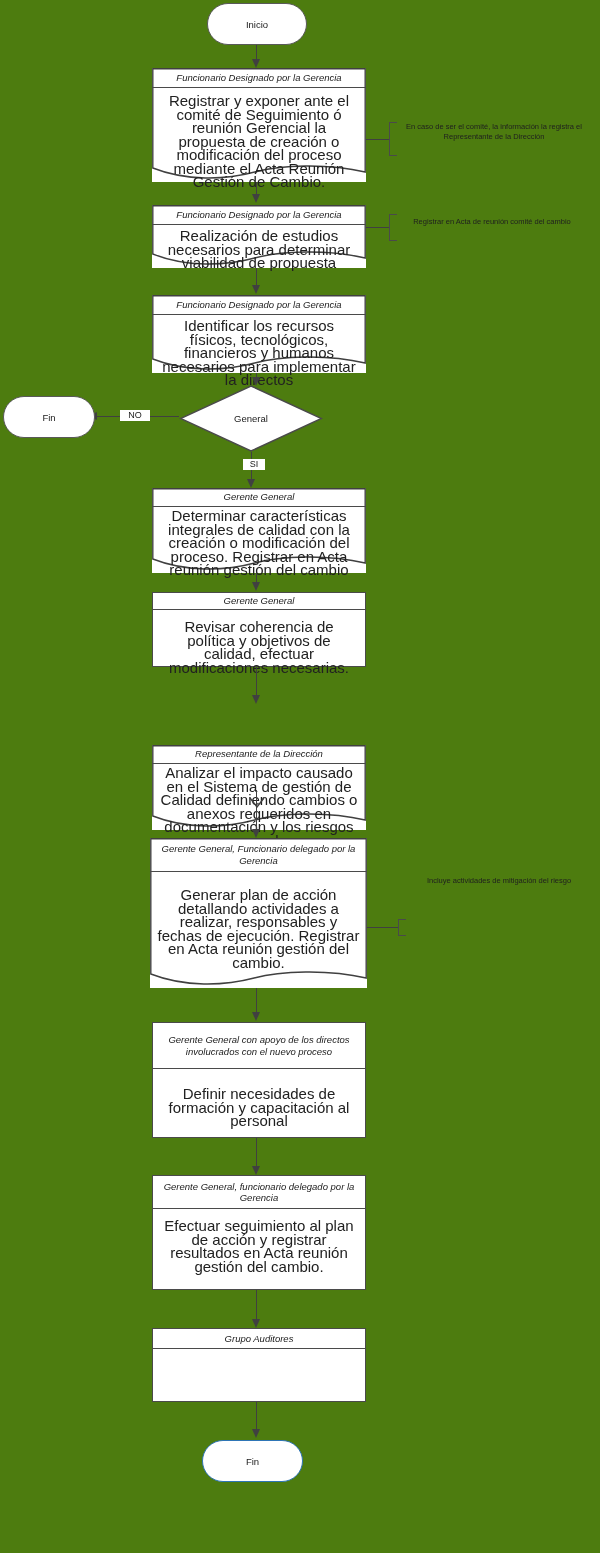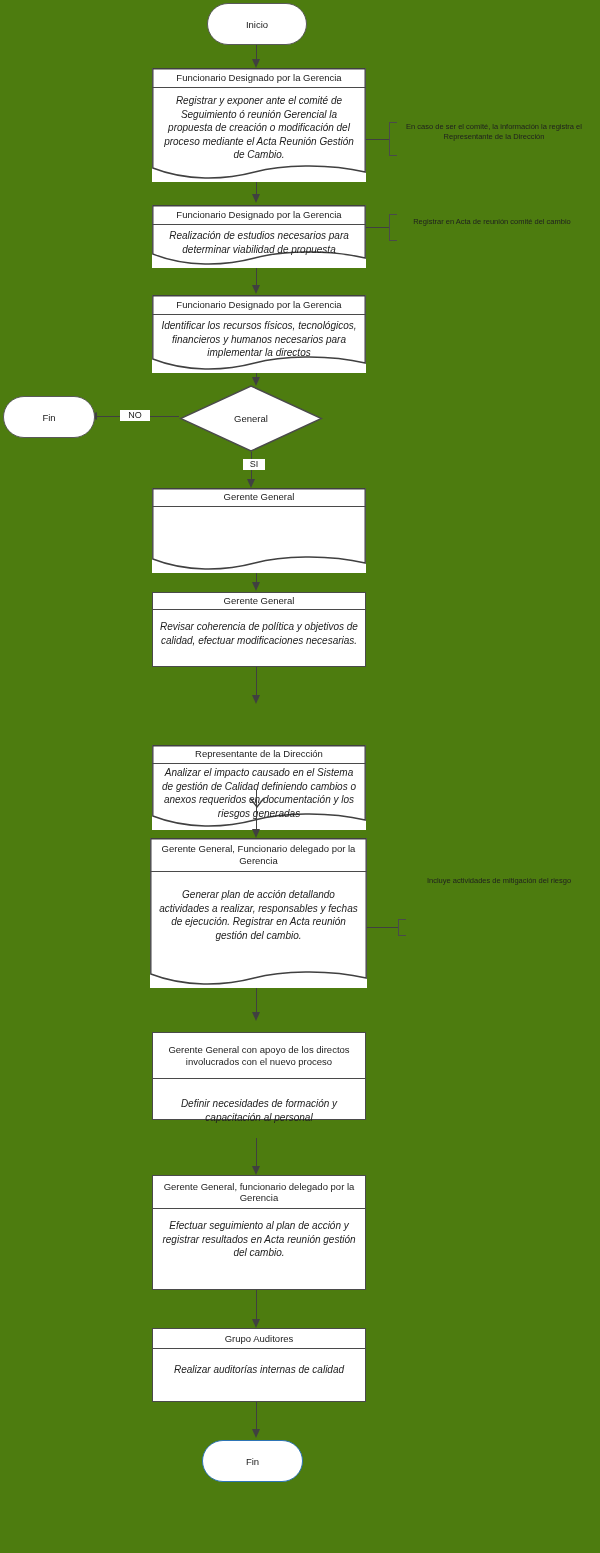--- a/index.html
+++ b/index.html
@@ -17,27 +17,26 @@
   
   .node{
     position:absolute;left:152px;width:214px;box-sizing:border-box;background:#fff;
   }
   .node.rect{border:1.4px solid #4a4a4a;}
   .node.doc{border:none;}
   .doc-svg{position:absolute;left:0;top:0;pointer-events:none;}
   .node-head{
     position:relative;border-bottom:1.2px solid #4a4a4a;
     display:flex;align-items:center;justify-content:center;text-align:center;
-    font-size:9.5px;line-height:11.5px;padding:0 6px;box-sizing:border-box;
+    font-size:9.5px;line-height:11.5px;padding:0 6px;box-sizing:border-box;font-style:italic;
   }
   .node-body{
     position:relative;display:flex;align-items:flex-start;justify-content:center;
-    text-align:center;font-size:10px;line-height:13.5px;padding:6px 7px 0 7px;
+    text-align:center;font-size:15px;line-height:13.5px;padding:6px 7px 0 7px;
     box-sizing:border-box;
-    font-style:italic;
   }
   
   .vline{position:absolute;width:1.4px;background:#404040;}
   .hline{position:absolute;height:1.4px;background:#404040;}
   .arrow-down{
     position:absolute;width:0;height:0;
     border-left:4.5px solid transparent;border-right:4.5px solid transparent;
     border-top:9px solid #404040;
   }
   .arrow-left{
@@ -135,20 +134,21 @@
 
   <div class="vline" style="left:251px;top:452px;height:27px;"></div>
   <div class="edge-label" style="left:243px;top:459px;width:18px;">SI</div>
   <div class="arrow-down" style="left:247px;top:479px;"></div>
 
   <div class="node doc" style="top:488px;height:85px;">
       <svg width="214" height="85" viewBox="0 0 214 85" class="doc-svg">
         <path d="M0.8,0.8 H213.2 V75 C 175.48,66 128.4,68 102.72,75 C 72.76,83 34.24,84.2 0.8,71 Z" fill="none" stroke="#404040" stroke-width="1.4"></path>
       </svg>
     <div class="node-head" style="height:19px;">Gerente General</div>
+    <div class="node-body" style="height:55px;padding-top:2px;">Determinar características integrales de calidad con la creación o modificación del proceso. Registrar en Acta reunión gestión del cambio</div>
   </div>
 
   <div class="vline" style="left:256px;top:573px;height:9px;"></div>
   <div class="arrow-down" style="left:252px;top:582px;"></div>
 
   <div class="node rect" style="top:592px;height:75px;">
     <div class="node-head" style="height:17px;">Gerente General</div>
     <div class="node-body" style="height:52px;padding-top:10px;">Revisar coherencia de política y objetivos de calidad, efectuar modificaciones necesarias.</div>
   </div>
 
@@ -177,39 +177,38 @@
     <div class="node-body" style="height:95px;padding-top:16px;">Generar plan de acción detallando actividades a realizar, responsables y fechas de ejecución. Registrar en Acta reunión gestión del cambio.</div>
   </div>
 
   <div class="hline" style="left:367px;top:927px;width:31px;"></div>
   <div class="bracket" style="left:398px;top:919px;height:17px;"></div>
   <div class="annotation" style="left:406px;top:876px;width:186px;">Incluye actividades de mitigación del riesgo</div>
 
   <div class="vline" style="left:256px;top:988px;height:24px;"></div>
   <div class="arrow-down" style="left:252px;top:1012px;"></div>
 
-  <div class="node rect" style="top:1022px;height:88px;margin-top:10px;">
+  <div class="node rect" style="top:1022px;height:116px;">
     <div class="node-head" style="height:46px;">Gerente General con apoyo de los directos involucrados con el nuevo proceso</div>
     <div class="node-body" style="height:64px;padding-top:18px;">Definir necesidades de formación y capacitación al personal</div>
   </div>
 
   <div class="vline" style="left:256px;top:1138px;height:28px;"></div>
   <div class="arrow-down" style="left:252px;top:1166px;"></div>
 
   <div class="node rect" style="top:1175px;height:115px;">
     <div class="node-head" style="height:33px;">Gerente General,  funcionario delegado por la Gerencia</div>
     <div class="node-body" style="height:76px;padding-top:10px;">Efectuar seguimiento al plan de acción y registrar resultados en Acta reunión gestión del cambio.</div>
   </div>
 
   <div class="vline" style="left:256px;top:1290px;height:29px;"></div>
   <div class="arrow-down" style="left:252px;top:1319px;"></div>
 
   <div class="node rect" style="top:1328px;height:74px;">
     <div class="node-head" style="height:20px;">Grupo Auditores</div>
-    <div class="node-body" style="height:48px;padding-top:14px;">Realizar auditorías internas de calidad</div>
   </div>
 
   <div class="vline" style="left:256px;top:1402px;height:27px;"></div>
   <div class="arrow-down" style="left:252px;top:1429px;"></div>
 
   <div class="terminator end-accent" style="left:202px;top:1440px;width:101px;height:42px;">
     <span>Fin</span>
   </div>
 
 </div>

